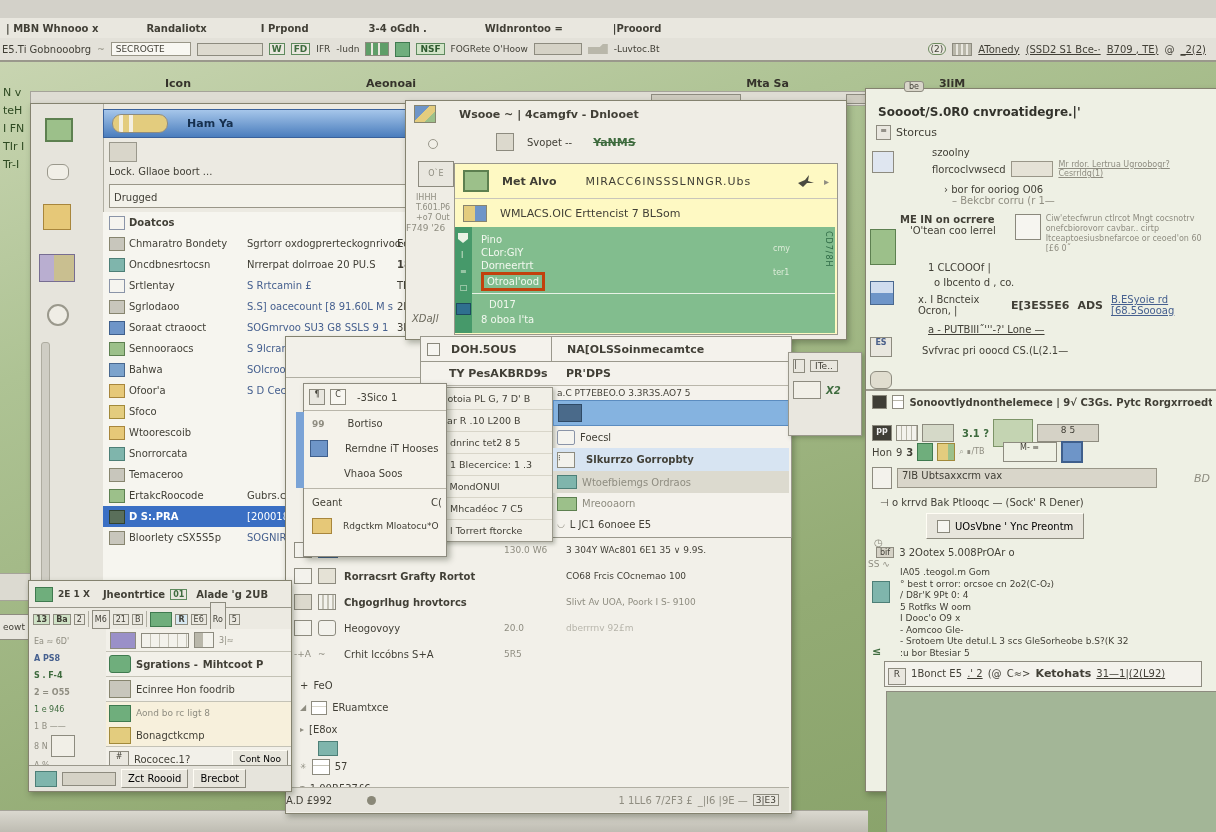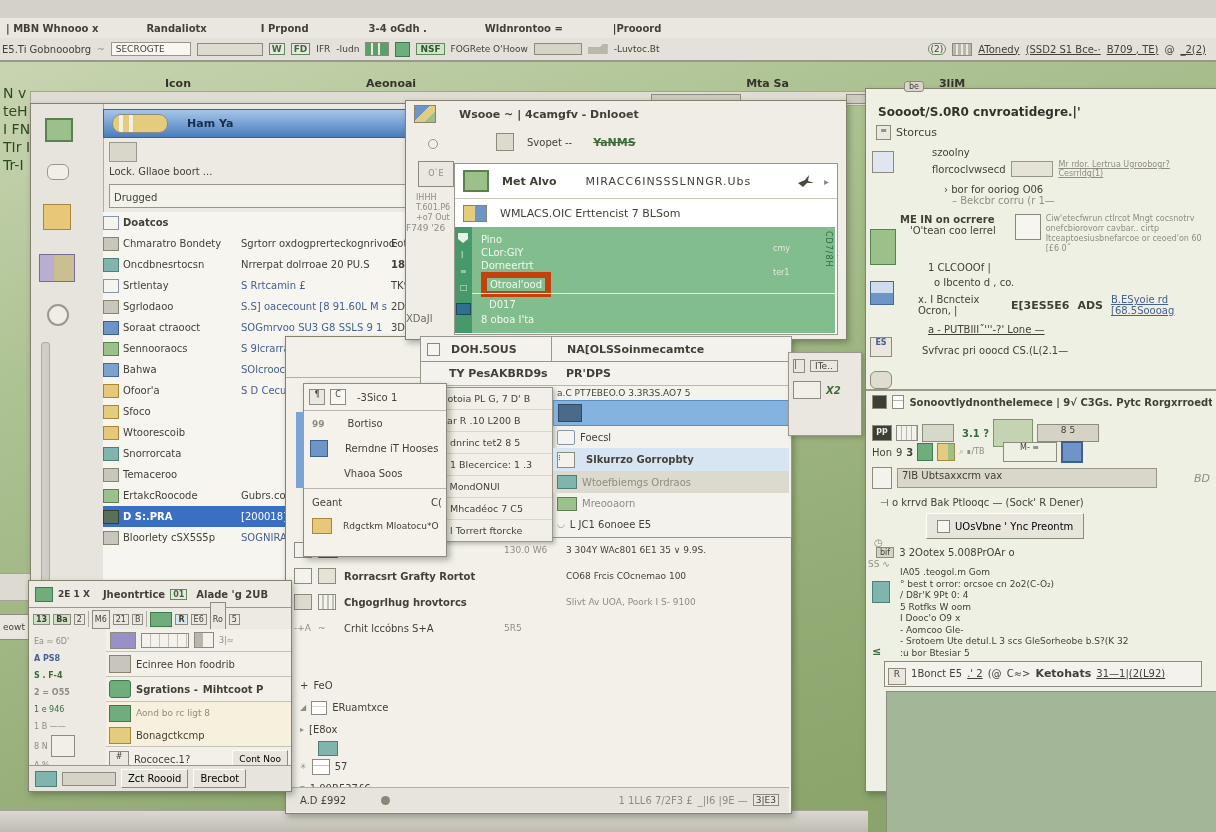--- a/index.html
+++ b/index.html
@@ -22,21 +22,21 @@
   .ic-teal{background:#7fb5ac;border-color:#4d7f77}
   .ic-blue{background:#6e95c8;border-color:#3f5f8c}
   .ic-yellow{background:#e3cc7e;border-color:#a28a3a}
   .ic-green{background:#6fae7c;border-color:#3f7a4f}
   .ic-dark{background:#5a6f5a;border-color:#33432f}
   .ic-gray{background:#c8c6bc;border-color:#87856f}
   .ic-purp{background:#b9aed0;border-color:#776d92}
   .cbx{display:inline-block;width:11px;height:11px;border:1px solid #8a887c;background:#f6f5f0;flex:none}
   .sel{background:#3a6fc4;color:#fff}
   .lrow{display:grid;grid-template-columns:20px 118px 150px 62px 1fr;align-items:center;
-        height:21px;font-size:10px;white-space:nowrap}
+        height:21px;padding-left:6px;font-size:10px;white-space:nowrap}
   .lrow .ic{margin-right:4px}
   .drow{display:flex;align-items:center;gap:5px;height:21px;padding-left:5px;
         font-size:9.5px;border-bottom:1px solid #d8d5c9;white-space:nowrap}
   .spec{display:grid;grid-template-columns:24px 26px 160px 62px 1fr;align-items:center;
         height:26px;padding-left:8px;font-size:10px;white-space:nowrap}
   .vtext{writing-mode:vertical-rl;font-size:8px;letter-spacing:1px}
   .u{text-decoration:underline}
   .raised{border:1px solid #8d8b7f;border-top-color:#fffdf5;border-left-color:#fffdf5;background:#e7e5dc}
   .sunk{border:1px solid #8d8b7f;border-bottom-color:#fffdf5;border-right-color:#fffdf5}
 </style>
@@ -76,21 +76,21 @@
     <span style="flex:1"></span>
     <span class="t9 bx" style="border-radius:6px;padding:0 2px;border-color:#6d8a5e">(2)</span>
     <span class="bx" style="width:18px;height:11px;background:repeating-linear-gradient(90deg,#b9b7aa 0 3px,#e9e7df 3px 5px)"></span>
     <span class="t10 u">ATonedy</span>
     <span class="t10 u">(SSD2 S1 Bce-·</span>
     <span class="t10 u">B709 , TE)</span>
     <span class="t10">@</span>
     <span class="t10 u" style="margin-right:10px">_2(2)</span>
   </div>
 
-  <div class="a" style="left:3px;top:84px;width:30px;color:#2e4a22;font-size:14px;line-height:18px">
+  <div class="a" style="left:3px;top:84px;width:30px;color:#2e4a22;font-size:11px;line-height:18px">
     <div>N v</div>
     <div>teH</div>
     <div>I FN</div>
     <div>TIr I</div>
     <div>Tr-I</div>
   </div>
 
   <div class="a fr" style="left:140px;top:74px;height:18px;gap:0;color:#35332b">
     <span class="t11 b" style="margin-left:25px">Icon</span>
     <span class="t11 b" style="margin-left:175px">Aeonoai</span>
@@ -262,20 +262,27 @@
         <span class="t9">CO68 Frcis COcnemao 100</span>
       </div>
       <div class="spec">
         <span class="bx" style="width:16px;height:14px;background:#dcd9cd"></span>
         <span class="bx" style="width:16px;height:14px;background:repeating-linear-gradient(90deg,#f3f2ec 0 3px,#c4c2b6 3px 5px)"></span>
         <span class="b">Chgogrlhug hrovtorcs</span>
         <span class="gray t9"></span>
         <span class="gray t9">Slivt Av UOA, Poork I S- 9100</span>
       </div>
       <div class="spec">
+        <span class="bx" style="width:16px;height:14px;background:#f3f2ec"></span>
+        <span class="bx" style="width:16px;height:14px;border-radius:3px;background:#f3f2ec"></span>
+        <span>Heogovoyy</span>
+        <span class="gray t9">20.0</span>
+        <span class="gray t9" style="opacity:.6">dberrrnv 92£m</span>
+      </div>
+      <div class="spec">
         <span class="t9 gray">-+A</span>
         <span class="t9 gray">~</span>
         <span>Crhit lccóbns S+A</span>
         <span class="gray t9">5R5</span>
         <span></span>
       </div>
     </div>
 
     <div class="a t10" style="left:14px;top:338px;line-height:22px">
       <div class="fr">
@@ -299,21 +306,21 @@
           <span class="bx" style="width:16px;height:14px;background:linear-gradient(#fff 0 5px,#c4c2b6 5px 6px,#fff 6px)"></span>
           <span>57</span>
         </div>
       <div class="fr">
           <span class="gray t8">т</span>
           <span>1 00R537£6</span>
         </div>
     </div>
 
     <div class="a fr" style="left:0;top:450px;width:503px;height:24px;background:#e6e4dc;border-top:1px solid #b1afa3;font-size:10px">
-      <span style="margin-left:14px">A.D £992</span>
+      <span style="">A.D £992</span>
       <span style="width:9px;height:9px;border-radius:50%;background:#8a8878;margin-left:30px"></span>
       <span style="flex:1"></span>
       <span class="gray">1  1LL6   7/2F3   £</span>
       <span class="gray">_|I6 |9E  —</span>
       <span class="bx t9" style="padding:0 2px;margin-right:10px">3|E3</span>
     </div>
   </div>
 
   <div class="a win" style="left:405px;top:100px;width:440px;height:238px;background:#efede5">
     <div class="a fr" style="left:0;top:0;width:100%;height:26px">
@@ -327,23 +334,23 @@
     </div>
 
     <span class="a" style="left:22px;top:38px;width:8px;height:8px;border:1px solid #9a988c;border-radius:50%;background:#f1efe7"></span>
     <div class="a bx t8 gray" style="left:12px;top:60px;width:34px;height:24px;text-align:center;line-height:24px">O`E</div>
     <div class="a t8 gray" style="left:10px;top:92px;line-height:10px">
       <div>IHHH</div>
       <div>T.601.P6</div>
       <div>+o7 Out</div>
     </div>
     <div class="a t9 gray" style="left:0px;top:122px">F749 '26</div>
-    <div class="a t10" style="left:0;top:212px;color:#6b695c">XDaJl</div>
-
-    <div class="a" style="left:48px;top:62px;width:382px;height:170px;background:#ffffff;border:1px solid #9a988c">
+    <div class="a t10" style="left:6px;top:212px;font-style:italic;color:#6b695c">XDaJl</div>
+
+    <div class="a" style="left:48px;top:62px;width:382px;height:170px;background:#fef9c3;border:1px solid #9a988c">
       <div class="fr" style="height:34px;border-bottom:1px solid #c9c6ba">
         <span class="ic ic-img" style="margin-left:8px;width:22px;height:18px;border-width:2px"></span>
         <span class="t11 b" style="margin-left:8px">Met Alvo</span>
         <span class="t11" style="margin-left:24px;letter-spacing:1px">MIRACC6INSSSLNNGR.Ubs</span>
         <span style="flex:1"></span>
         <svg width="18" height="14" viewBox="0 0 18 14" style="margin-right:4px">
             <path d="M1 9 L8 6 L12 1 L11 7 L17 9 L10 9 L6 13 Z" fill="#4a4a40"></path>
           </svg>
         <span class="gray t10" style="margin-right:8px">▸</span>
       </div>
@@ -356,21 +363,21 @@
           <span style="position:absolute;left:3px;top:6px;width:10px;height:10px;background:#e9f2e4;clip-path:polygon(0 0,100% 0,100% 60%,50% 100%,0 60%)"></span>
           <span class="t8" style="position:absolute;left:6px;top:24px;color:#d7e8d2">I</span>
           <span class="t8" style="position:absolute;left:5px;top:40px;color:#d7e8d2">≡</span>
           <span class="t8" style="position:absolute;left:5px;top:56px;color:#d7e8d2">□</span>
           <span class="bx" style="position:absolute;left:1px;top:76px;width:13px;height:10px;background:#2f6f8f;border-color:#1d4a60"></span>
         </div>
         <div class="a t10" style="left:26px;top:6px;line-height:13px">
           <div>Pino</div>
           <div>CLor:GlY</div>
           <div>Dorneertrt</div>
-          <div style="border:6px solid #c2410c;display:inline-block;padding:0 3px">Otroal'ood</div>
+          <div style="border:3px solid #c2410c;display:inline-block;padding:0 3px">Otroal'ood</div>
         </div>
         <div class="a" style="left:17px;top:66px;width:363px;height:1px;background:#e8f2e6"></div>
         <div class="a t10" style="left:34px;top:70px;line-height:15px">
           <div>D017</div>
           <div style="margin-left:-8px">8 oboa I'ta</div>
         </div>
         <div class="a t8" style="left:318px;top:10px;line-height:24px;color:#dcebd8">
           <div>cmy</div>
           <div>ter1</div>
         </div>
@@ -531,27 +538,27 @@
     </div>
 
     <div class="a" style="left:77px;top:48px;right:0;bottom:26px;background:#f2f0e9">
       <div class="fr" style="height:22px;border-bottom:1px solid #c4c2b6">
         <span class="bx" style="margin-left:4px;width:24px;height:15px;background:#9a90c8"></span>
         <span class="bx t8" style="width:46px;height:13px;background:repeating-linear-gradient(90deg,#f3f2ec 0 8px,#c4c2b6 8px 9px)"></span>
         <span class="bx" style="width:18px;height:14px;background:linear-gradient(90deg,#b9b7aa 45%,#f3f2ec 45%)"></span>
         <span class="t8 gray">3|≈</span>
       </div>
       <div class="fr" style="height:24px;border-bottom:1px solid #c4c2b6">
-        <span class="ic ic-gray" style="margin-left:3px;width:20px;height:16px"></span>
-        <span class="t10">Ecinree Hon foodrib</span>
-      </div>
-      <div class="fr" style="height:24px;border-bottom:1px solid #c4c2b6">
         <span class="ic ic-green" style="margin-left:3px;width:20px;height:16px;border-radius:3px"></span>
         <span class="t10 b">Sgrations -</span>
         <span class="t10 b">Mihtcoot P</span>
+      </div>
+      <div class="fr" style="height:24px;border-bottom:1px solid #c4c2b6">
+        <span class="ic ic-gray" style="margin-left:3px;width:20px;height:16px"></span>
+        <span class="t10">Ecinree Hon foodrib</span>
       </div>
       <div class="fr" style="height:22px;background:#f7f0dc">
         <span class="ic ic-green" style="margin-left:3px;width:20px;height:15px"></span>
         <span class="t9 gray">Aond bo rc ligt 8</span>
       </div>
       <div class="fr" style="height:22px;background:#f7f0dc;border-bottom:1px solid #c4c2b6">
         <span class="ic ic-yellow" style="margin-left:3px;width:20px;height:15px"></span>
         <span class="t10">Bonagctkcmp</span>
       </div>
       <div class="fr" style="height:24px">

